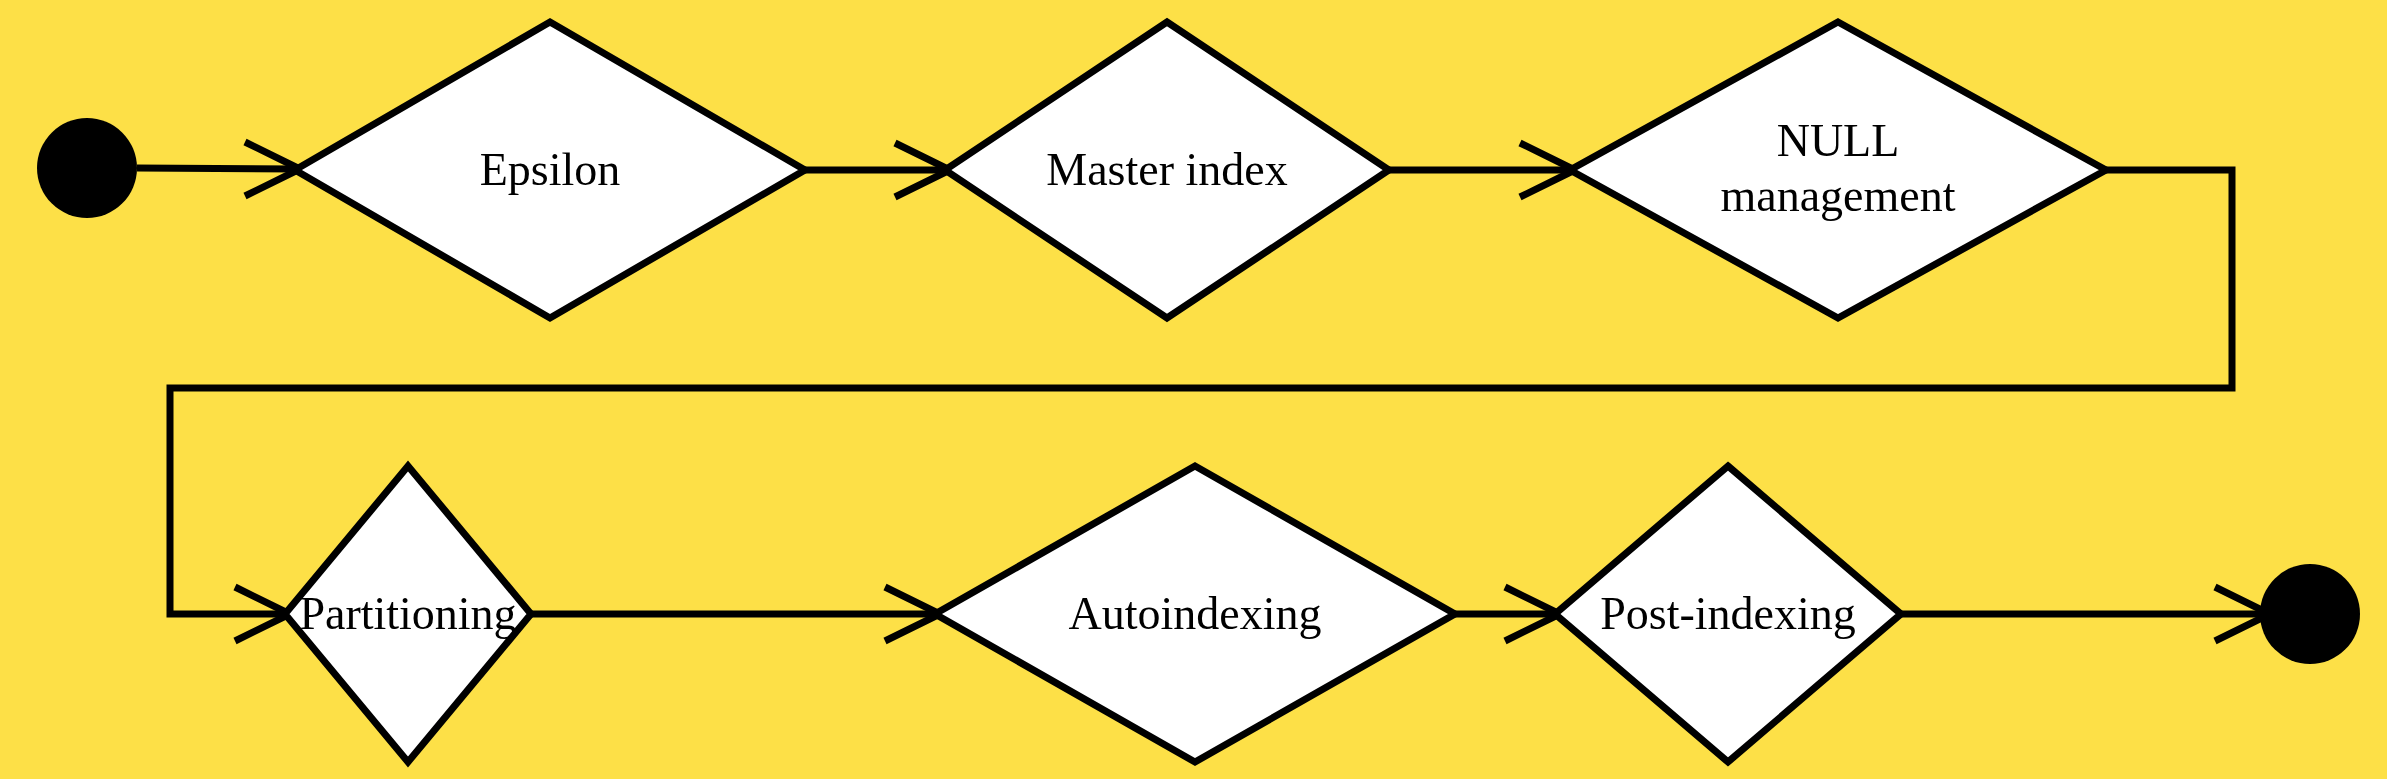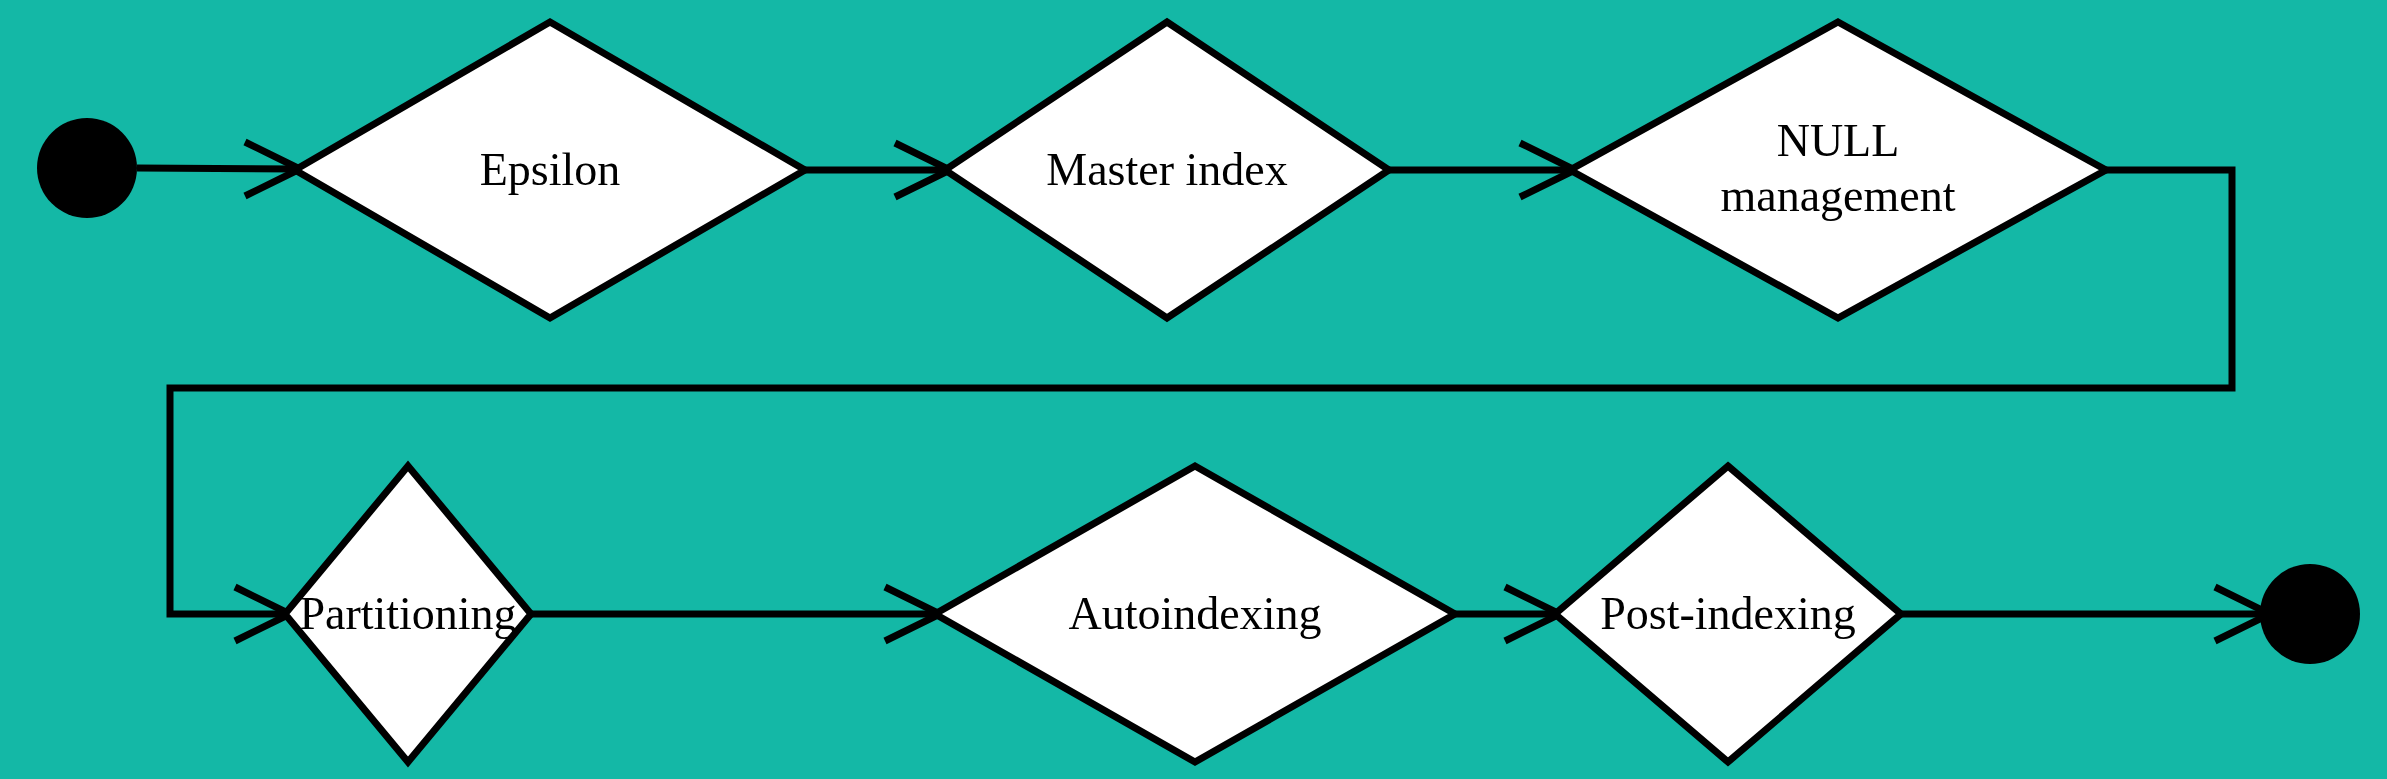--- a/index.html
+++ b/index.html
@@ -8,21 +8,21 @@
     padding: 0;
     background: #ffffff;
   }
   body {
     font-family: "Liberation Serif", "DejaVu Serif", serif;
   }
   #canvas-wrap {
     position: relative;
     width: 2387px;
     height: 779px;
-    background: #14b8a6;
+    background: #fde047;
     overflow: hidden;
   }
   #diagram-svg {
     display: block;
     width: 2387px;
     height: 779px;
   }
   .node-shape {
     fill: #ffffff;
     stroke: #000000;

